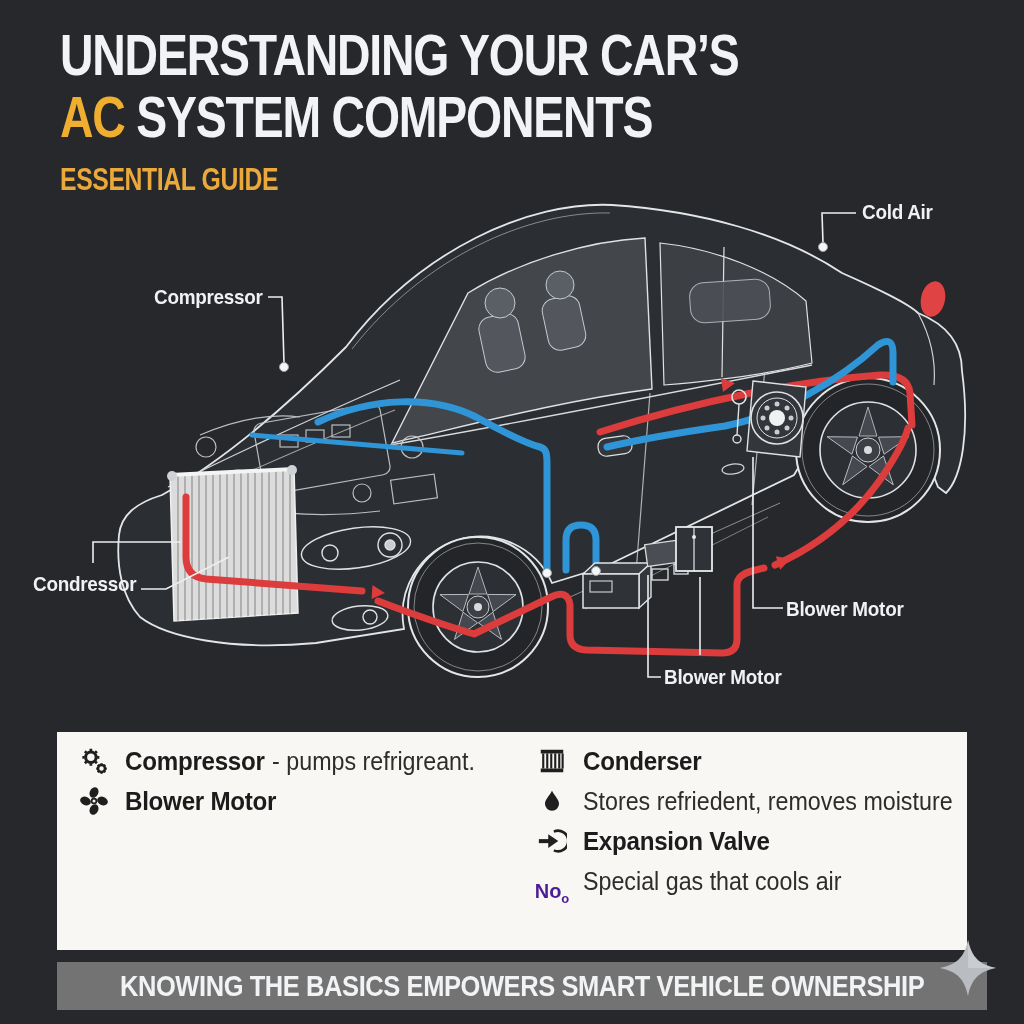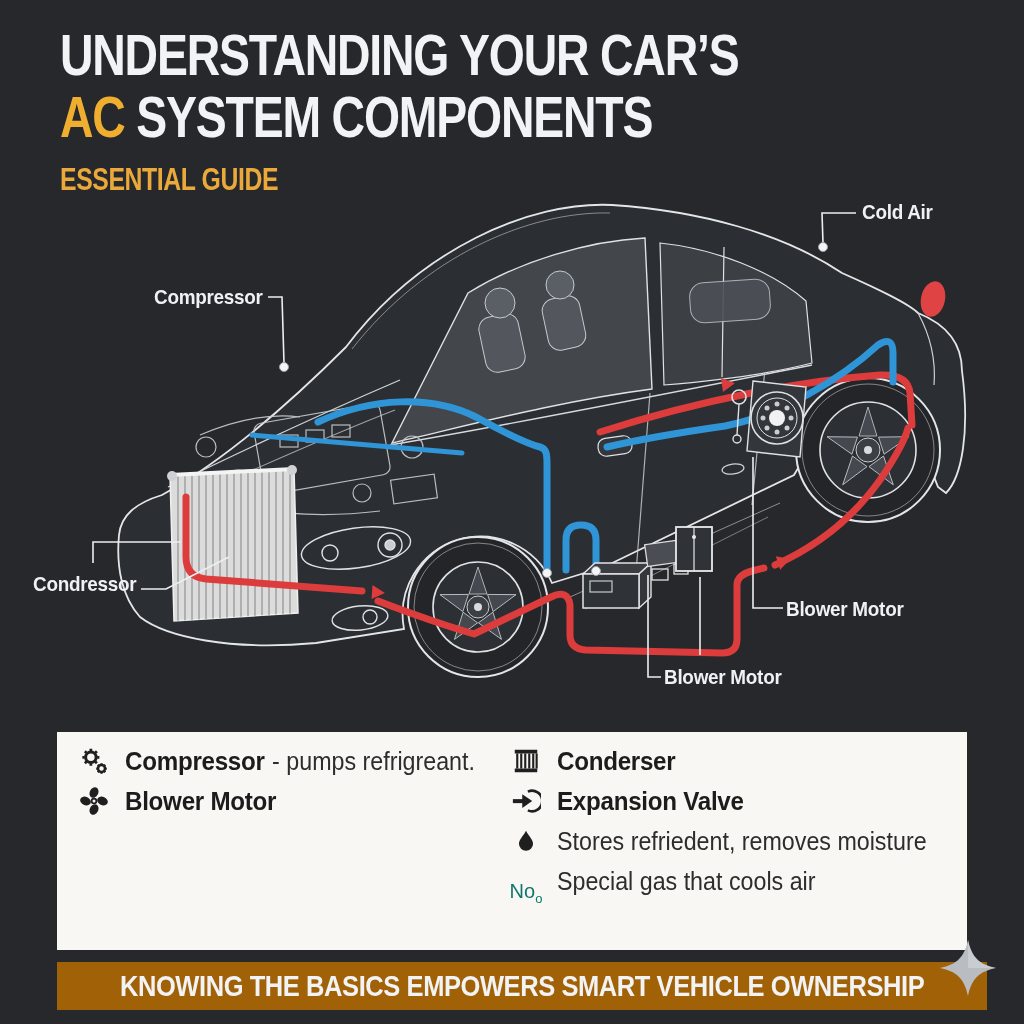--- a/index.html
+++ b/index.html
@@ -13,33 +13,33 @@
   .hero .subtitle{margin-top:14px;font-size:31px;font-weight:700;letter-spacing:-0.5px;color:#eaa93a;
            transform:scaleX(.80);transform-origin:left top;white-space:nowrap;}
   
   .dlabel{position:absolute;color:#f0f1f3;font-weight:700;font-size:21px;letter-spacing:-0.3px;
           transform:scaleX(.90);transform-origin:left top;white-space:nowrap;}
   .car-svg{position:absolute;left:0;top:185px;}
   
   .panel{position:absolute;left:57px;top:732px;width:910px;height:218px;background:#f8f7f4;}
   .col{position:absolute;top:9px;}
   .col.left{left:20px;width:430px;}
-  .col.right{left:452px;width:440px;}
+  .col.right{left:478px;width:440px;}
   .row{display:flex;align-items:center;height:40px;}
   .ic{width:34px;height:30px;display:flex;align-items:center;justify-content:center;flex:0 0 34px;}
   .txt{margin-left:14px;font-size:25px;color:#2a2a2a;transform:scaleX(.93);transform-origin:left center;
        white-space:nowrap;display:flex;align-items:baseline;}
   .txt b{font-size:26px;color:#1c1c1c;letter-spacing:-0.3px;}
   .txt b:not(:empty)+.rest{margin-left:8px;}
   .rest{color:#2d2d2d;}
   .gap-lg{margin-left:0;}
-  .gas{font-weight:400;font-size:20px;color:#0f766e;line-height:1;margin-top:24px;}
+  .gas{font-weight:700;font-size:20px;color:#4c1d95;line-height:1;margin-top:24px;}
   .gas sub{font-size:13px;}
   
-  .footer-bar{position:absolute;left:57px;top:962px;width:930px;height:48px;background:#a16207;
+  .footer-bar{position:absolute;left:57px;top:962px;width:930px;height:48px;background:#737373;
               display:flex;align-items:center;justify-content:center;}
   .footer-bar span{color:#f2f3f5;font-weight:700;font-size:30px;letter-spacing:-0.5px;
               transform:scaleX(.85);white-space:nowrap;}
   .sparkle{position:absolute;left:936px;top:936px;width:64px;height:64px;}
 </style>
 </head>
 <body>
 
 <div class="canvas">
 
@@ -285,44 +285,44 @@
           </svg>
         </span>
         <span class="txt">
             <b>Conderser</b>
             <span class="rest"></span>
           </span>
       </div>
 
       <div class="row">
         <span class="ic">
+          <svg width="26" height="26" viewBox="0 0 24 24">
+            <path d="M12,2.5 C9.5,7.5 5.5,10.5 5.5,14.5 a6.5,6.5 0 0 0 13,0 C18.5,10.5 14.5,7.5 12,2.5 Z" fill="#1f1f1f"></path>
+          </svg>
+        </span>
+        <span class="txt">
+            <b></b>
+            <span class="rest">Stores refriedent, removes moisture</span>
+          </span>
+      </div>
+
+      <div class="row">
+        <span class="ic">
           <svg width="30" height="30" viewBox="0 0 24 24" fill="none">
             <rect x="1.5" y="10.5" width="9" height="3.2" fill="#1f1f1f"></rect>
             <polygon points="9,6.5 17,12 9,17.5" fill="#1f1f1f"></polygon>
             <path d="M13.5,4.5 A8.2,8.2 0 1 1 13.5,19.5" stroke="#1f1f1f" stroke-width="2.1"></path>
           </svg>
         </span>
         <span class="txt">
             <b>Expansion Valve</b>
             <span class="rest"></span>
           </span>
       </div>
 
-      <div class="row">
-        <span class="ic">
-          <svg width="26" height="26" viewBox="0 0 24 24">
-            <path d="M12,2.5 C9.5,7.5 5.5,10.5 5.5,14.5 a6.5,6.5 0 0 0 13,0 C18.5,10.5 14.5,7.5 12,2.5 Z" fill="#1f1f1f"></path>
-          </svg>
-        </span>
-        <span class="txt">
-            <b></b>
-            <span class="rest">Stores refriedent, removes moisture</span>
-          </span>
-      </div>
-
 
       <div class="row">
         <span class="ic">
           <span class="gas"><span>N</span><span>o</span><sub>o</sub></span>
         </span>
         <span class="txt">
             <b></b>
             <span class="rest">Special gas that cools air</span>
           </span>
       </div>

